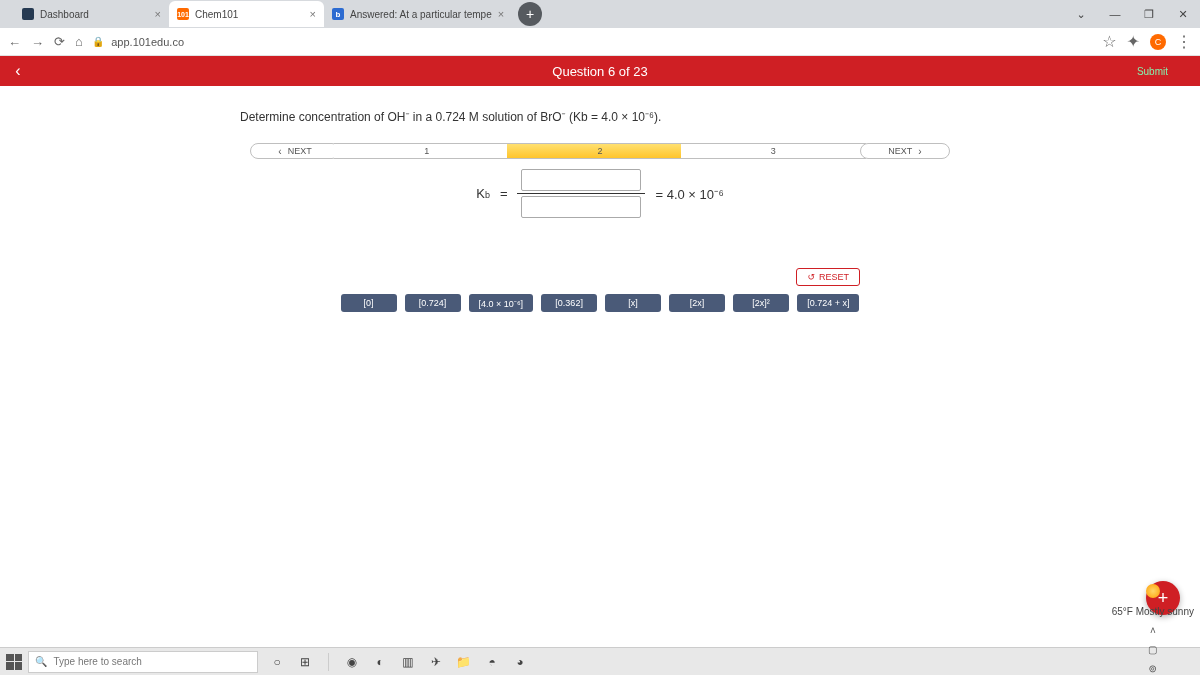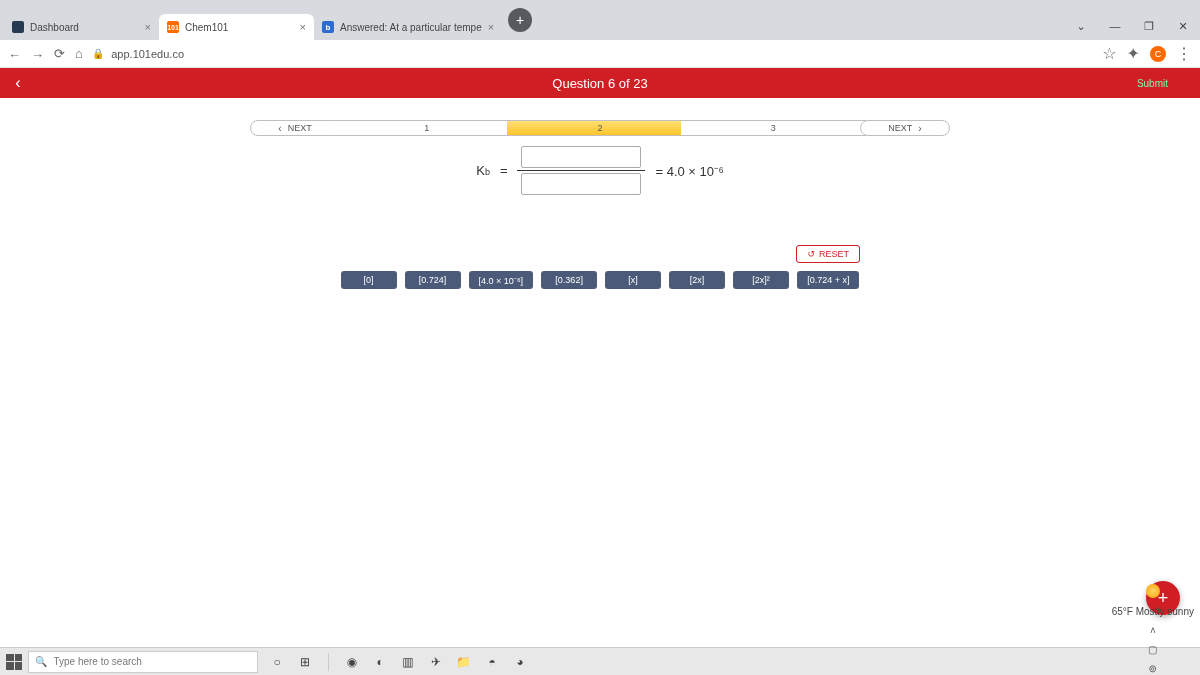--- a/index.html
+++ b/index.html
@@ -1,19 +1,19 @@
 <!DOCTYPE html>
 <html><head>
 <meta charset="utf-8">
 <style>
 * { margin: 0; padding: 0; box-sizing: border-box; font-family: 'Segoe UI', Arial, sans-serif; }
 body { width: 1200px; height: 675px; background: #fff; overflow: hidden; position: relative; }
 
 
-.tab-strip { height: 40px; background: #d7dade; display: flex; align-items: flex-end; padding-left: 4px; }
+.tab-strip { height: 28px; background: #d7dade; display: flex; align-items: center; padding-left: 14px; }
 .tab { height: 26px; min-width: 155px; display: flex; align-items: center; padding: 0 8px; font-size: 10px; color: #444; border-radius: 6px 6px 0 0; gap: 6px; position: relative; }
 .tab.active { background: #fff; }
 .tab.inactive { background: #d7dade; }
 .tab .favicon { width: 12px; height: 12px; border-radius: 2px; display: inline-block; }
 .tab .favicon.dash { background: #263a52; }
 .tab .favicon.orange { background: #ff6a00; color: #fff; font-size: 7px; font-weight: bold; display: flex; align-items: center; justify-content: center; }
 .tab .favicon.blue { background: #2c6bd1; color: #fff; font-size: 8px; font-weight: bold; display: flex; align-items: center; justify-content: center; }
 .tab .close { margin-left: auto; font-size: 11px; color: #777; cursor: pointer; }
 .newtab { width: 24px; height: 24px; border-radius: 50%; background: #565a5f; color: #fff; display: flex; align-items: center; justify-content: center; margin-left: 6px; font-size: 14px; cursor: pointer; align-self: center; }
 .win-controls { margin-left: auto; display: flex; height: 28px; }
@@ -119,20 +119,21 @@
   </div>
 </div>
 
 <div class="app-header">
   <div class="back-chev">‹</div>
   <div class="q-title">Question 6 of 23</div>
   <div class="submit">Submit</div>
 </div>
 
 <div class="content">
+  <div class="prompt">Determine concentration of OH⁻ in a 0.724 M solution of BrO⁻ (Kb = 4.0 × 10⁻⁶).</div>
 
   <div class="step-nav">
     <div class="step-pill prev">
         <span class="chev">‹</span>
         <span>NEXT</span>
       </div>
     <div class="step-pill step-num">1</div>
     <div class="step-pill step-num active">2</div>
     <div class="step-pill step-num">3</div>
     <div class="step-pill next">

